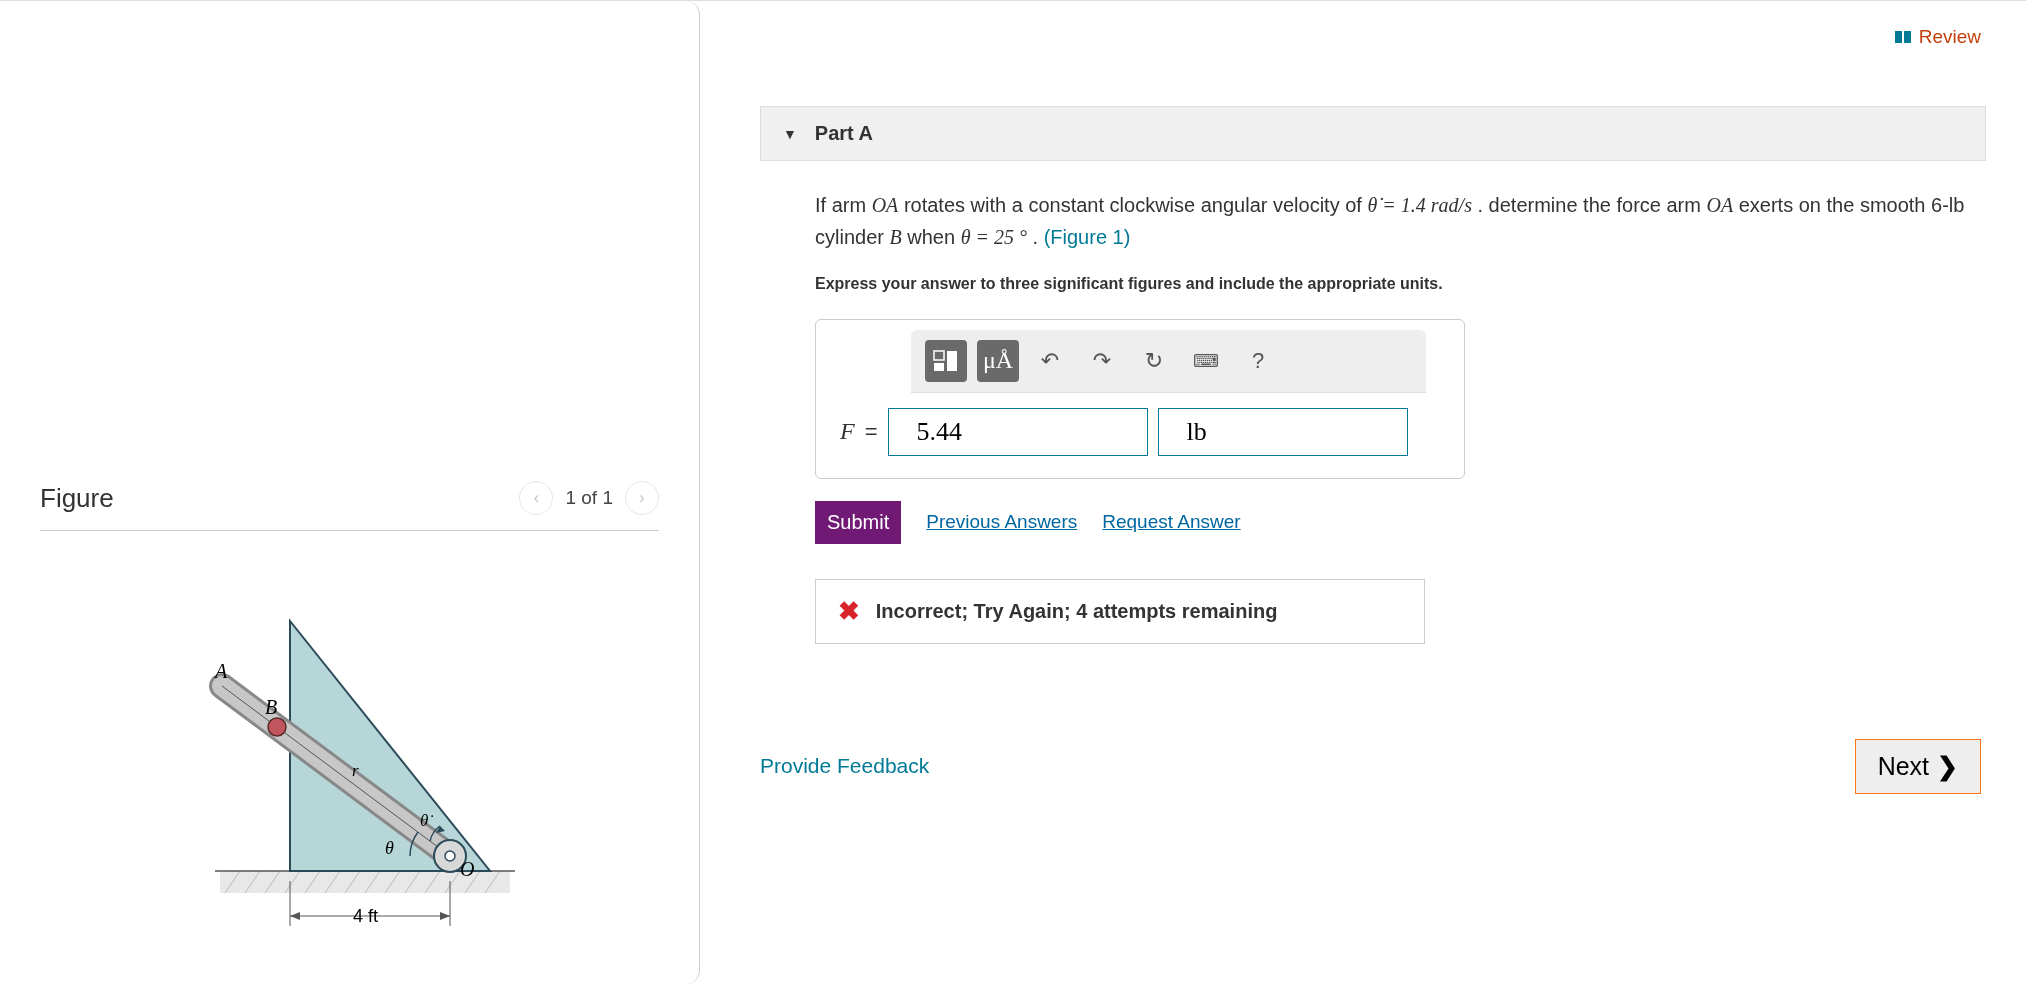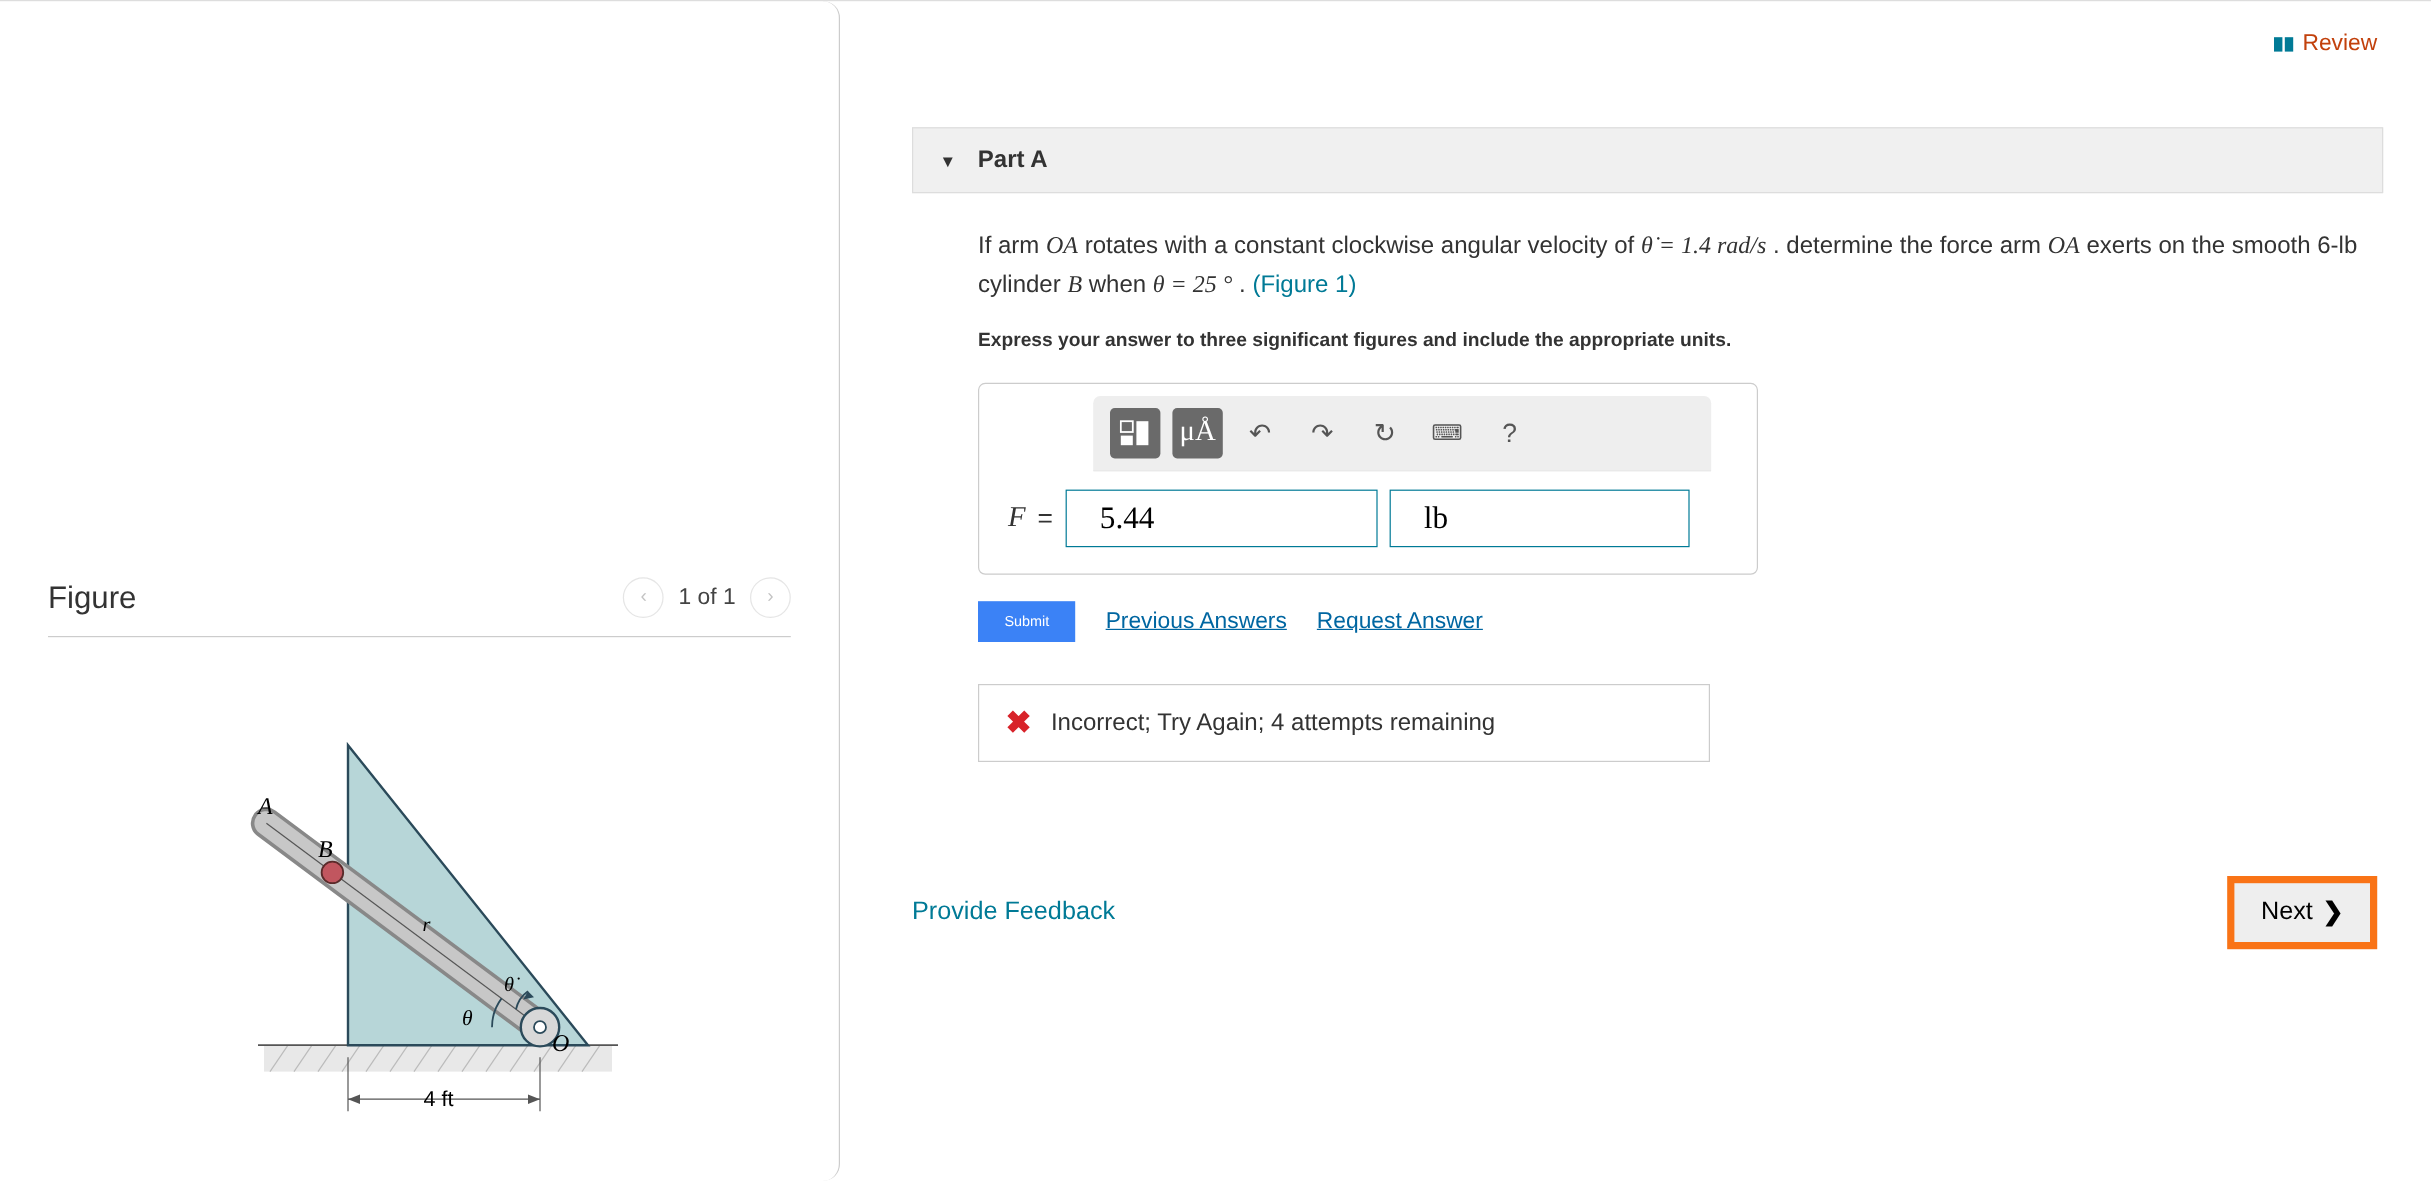--- a/index.html
+++ b/index.html
@@ -121,44 +121,44 @@
     font-size: 26px;
     font-family: 'Times New Roman', serif;
     padding: 6px 28px;
     height: 48px;
   }
   .answer-input { width: 260px; }
   .unit-input { width: 250px; }
 
   .submit-row { margin: 22px 0 0 55px; display:flex; align-items:center; gap:25px; }
   .submit-btn {
-    background:#3b82f6; color:#fff; border:none;
-    padding: 10px 22px; font-size:12px; cursor:pointer;
+    background:#701a75; color:#fff; border:none;
+    padding: 10px 12px; font-size:20px; cursor:pointer;
   }
   .link { color:#0066a1; text-decoration: underline; font-size:19px; cursor:pointer; }
 
   .feedback-box {
     border: 1.5px solid #ccc;
     margin: 35px 0 0 55px;
     width: 610px;
     padding: 16px 22px;
     display:flex; align-items:center; gap:16px;
   }
   .x-icon { color:#d8232a; font-size:26px; font-weight:bold; }
-  .feedback-text { font-weight:normal; font-size:20px; }
+  .feedback-text { font-weight:bold; font-size:20px; }
 
   .bottom-row {
     margin-top: 95px;
     display:flex; justify-content:space-between; align-items:center;
     padding-right: 5px;
   }
   .provide-feedback { color:#007a96; font-size: 21px; cursor:pointer; }
   .next-btn {
-    background:#eee; border:6px solid #f97316;
-    padding: 12px 22px; font-size:21px; cursor:pointer;
+    background:#eee; border:1px solid #f97316;
+    padding: 12px 22px; font-size:25px; cursor:pointer;
     display:flex; align-items:center; gap:8px;
   }
   .next-chevron { font-weight:bold; }
 </style>
 </head>
 <body>
 
 <div class="container">
   <div class="left-pane">
     <div class="figure-header">

